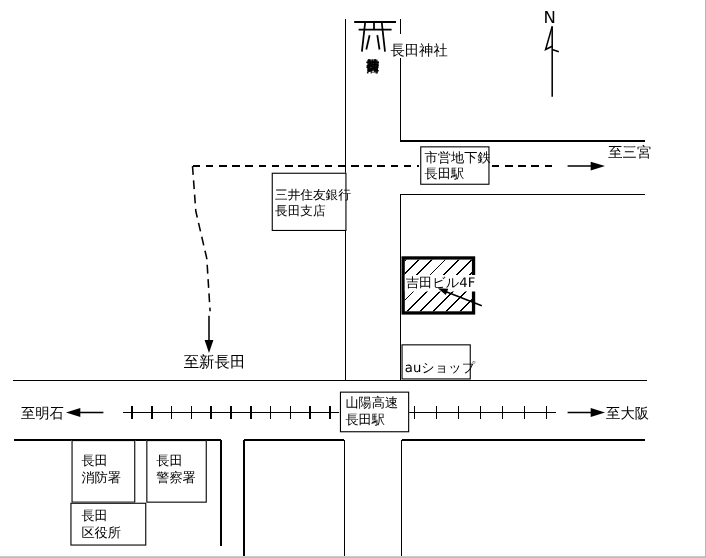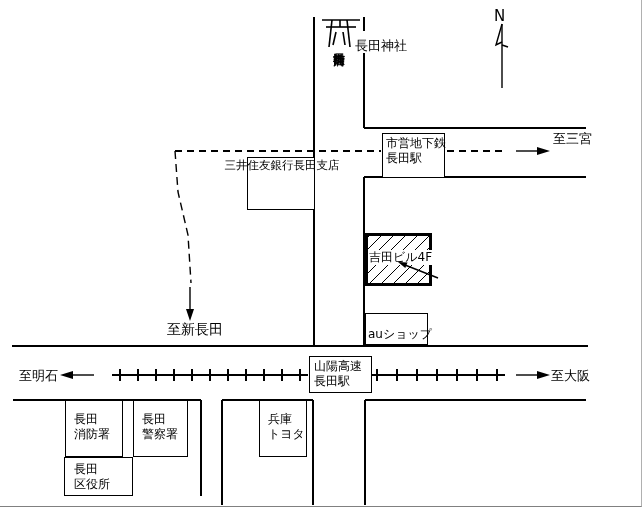--- a/index.html
+++ b/index.html
@@ -9,21 +9,21 @@
     overflow:hidden;box-sizing:border-box;
     border-right:1px solid #b0b0b0;border-bottom:1px solid #808080;
   }
   #roads-svg,#overlay-svg{position:absolute;left:0;top:0;z-index:1;}
   #overlay-svg{z-index:3;pointer-events:none;}
   .box{
     position:absolute;z-index:2;background:#fff;border:1px solid #000;
     box-sizing:border-box;font-size:12px;line-height:15px;white-space:nowrap;
   }
   .box span{display:block;}
-  .center-v{display:flex;flex-direction:row;justify-content:center;}
+  .center-v{display:flex;flex-direction:column;justify-content:center;}
   .lbl{position:absolute;z-index:2;white-space:nowrap;}
   #bank-box,#horumon-box{font-size:11.5px;line-height:14px;}
   #building-box{
     border:3px solid #000;
     background:repeating-linear-gradient(135deg,#000 0,#000 1.2px,transparent 1.2px,transparent 8.5px);
   }
   #building-label{
     position:absolute;left:0;top:14px;background:#fff;padding:0 1px;
     font-size:12px;line-height:15px;white-space:nowrap;
   }
@@ -97,21 +97,21 @@
       <path d="M343 32 L345 45"></path>
     </g>
 
     <g stroke="#000" stroke-width="1.4" fill="none">
       <line x1="502" y1="24" x2="502" y2="88"></line>
       <polyline points="502,24 496,45 502,42"></polyline>
       <line x1="502" y1="45" x2="508" y2="47"></line>
     </g>
   </svg>
 
-  <div class="box" id="subway-box" style="left:382px;top:133px;width:63px;height:45px;padding:2px 0 0 3px;">
+  <div class="box" id="subway-box" style="left:382px;top:133px;width:63px;height:35px;padding:2px 0 0 3px;">
     <span>市営地下鉄</span>
     <span>長田駅</span>
   </div>
 
   <div class="box center-v" id="bank-box" style="left:247px;top:157px;width:68px;height:53px;padding-left:2px;">
     <span>三井住友銀行</span>
     <span>長田支店</span>
   </div>
 
 
@@ -121,24 +121,20 @@
 
   <div class="box" id="au-box" style="left:365px;top:313px;width:63px;height:32px;padding:0 0 2px 2px;display:flex;flex-direction:column;justify-content:flex-end;">
     <span>auショップ</span>
   </div>
 
   <div class="box" id="rail-station-box" style="left:309px;top:356px;width:63px;height:37px;padding:2px 14px 0 4px;">
     <span>山陽高速</span>
     <span>長田駅</span>
   </div>
 
-  <div class="box" id="toyota-box" style="left:259px;top:400px;width:48px;height:57px;padding:11px 0 0 8px;">
-    <span>兵庫</span>
-    <span>トヨタ</span>
-  </div>
 
   <div class="box" id="fire-box" style="left:65px;top:400px;width:58px;height:57px;padding:11px 0 0 8px;">
     <span>長田</span>
     <span>消防署</span>
   </div>
 
   <div class="box" id="police-box" style="left:133px;top:400px;width:55px;height:57px;padding:11px 0 0 8px;">
     <span>長田</span>
     <span>警察署</span>
   </div>

